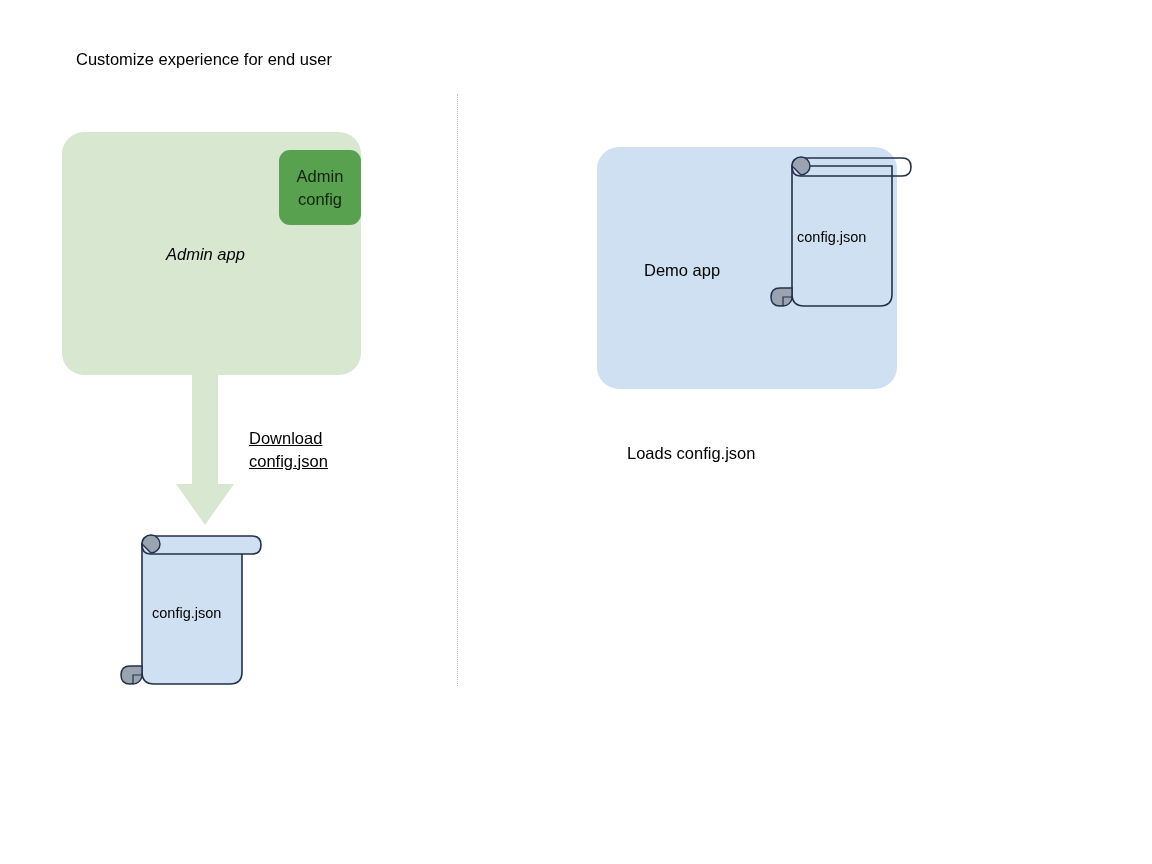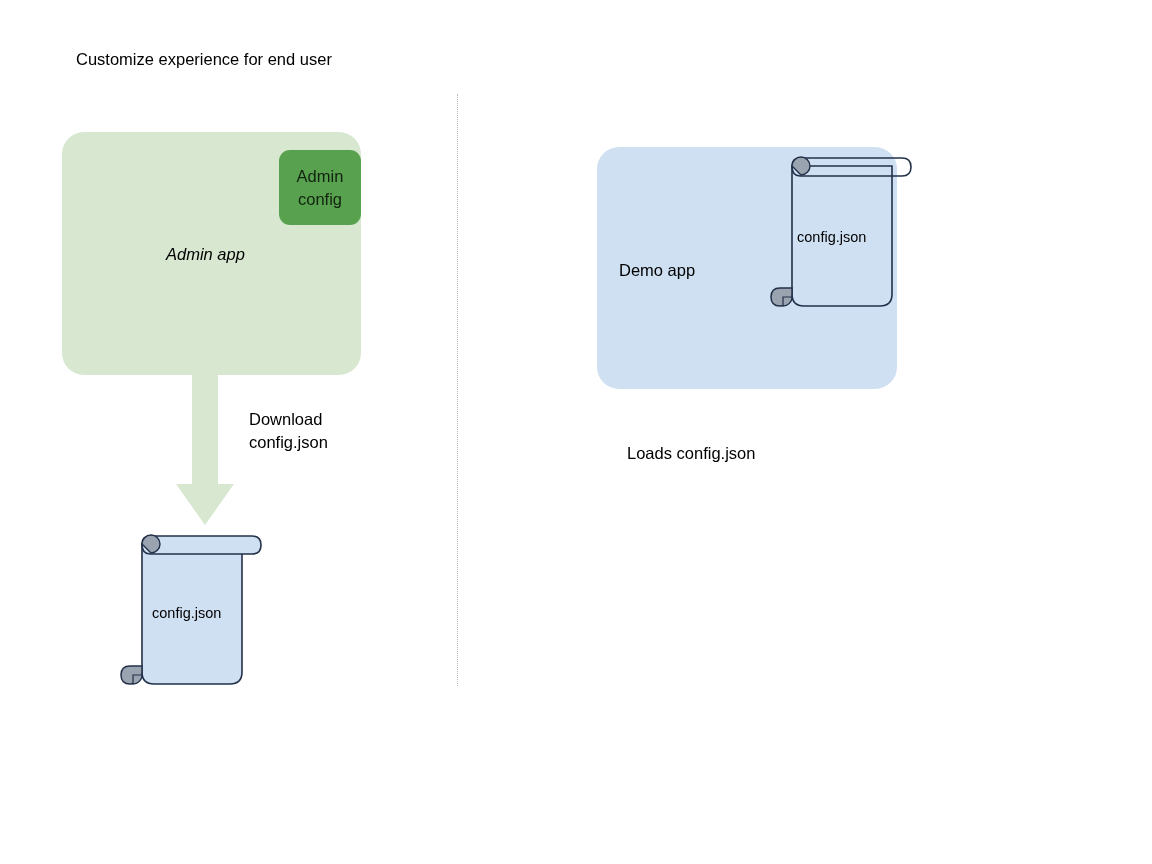--- a/index.html
+++ b/index.html
@@ -61,21 +61,21 @@
     height: 242px;
     background: #cfe0f2;
   }
   .app-label {
     position: absolute;
     font-size: 16.5px;
     color: #000;
     white-space: nowrap;
   }
   #admin-app-label { left: 166px; top: 245px; font-style: italic; }
-  #demo-app-label  { left: 619px; top: 261px; }
+  #demo-app-label  { left: 644px; top: 261px; }
 
   
   #admin-panel {
     position: absolute;
     left: 279px;
     top: 138px;
     width: 82px;
     height: 75px;
     background: #58a14e;
     border-radius: 11px;
@@ -97,24 +97,25 @@
     left: 176px;
     top: 372px;
     width: 58px;
     height: 155px;
   }
 
   
   #download-caption {
     position: absolute;
     left: 249px;
-    top: 408px;
+    top: 427px;
     font-size: 16.5px;
     line-height: 1.37;
     white-space: nowrap;
+    text-decoration: underline;
   }
 
   
   #loads-caption {
     position: absolute;
     left: 627px;
     top: 444px;
     font-size: 16.5px;
     white-space: nowrap;
   }

